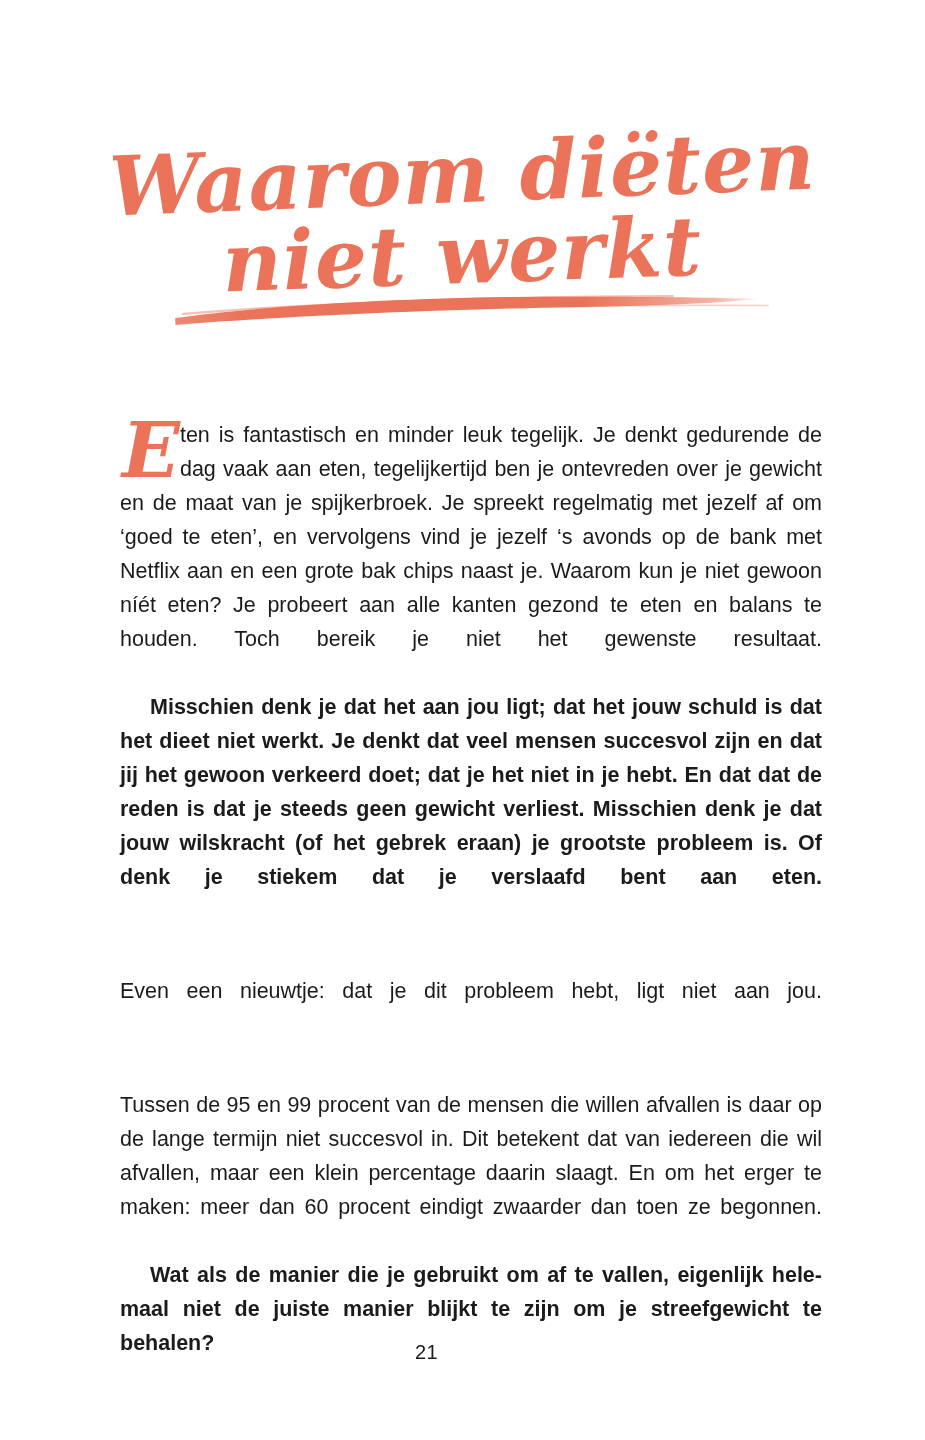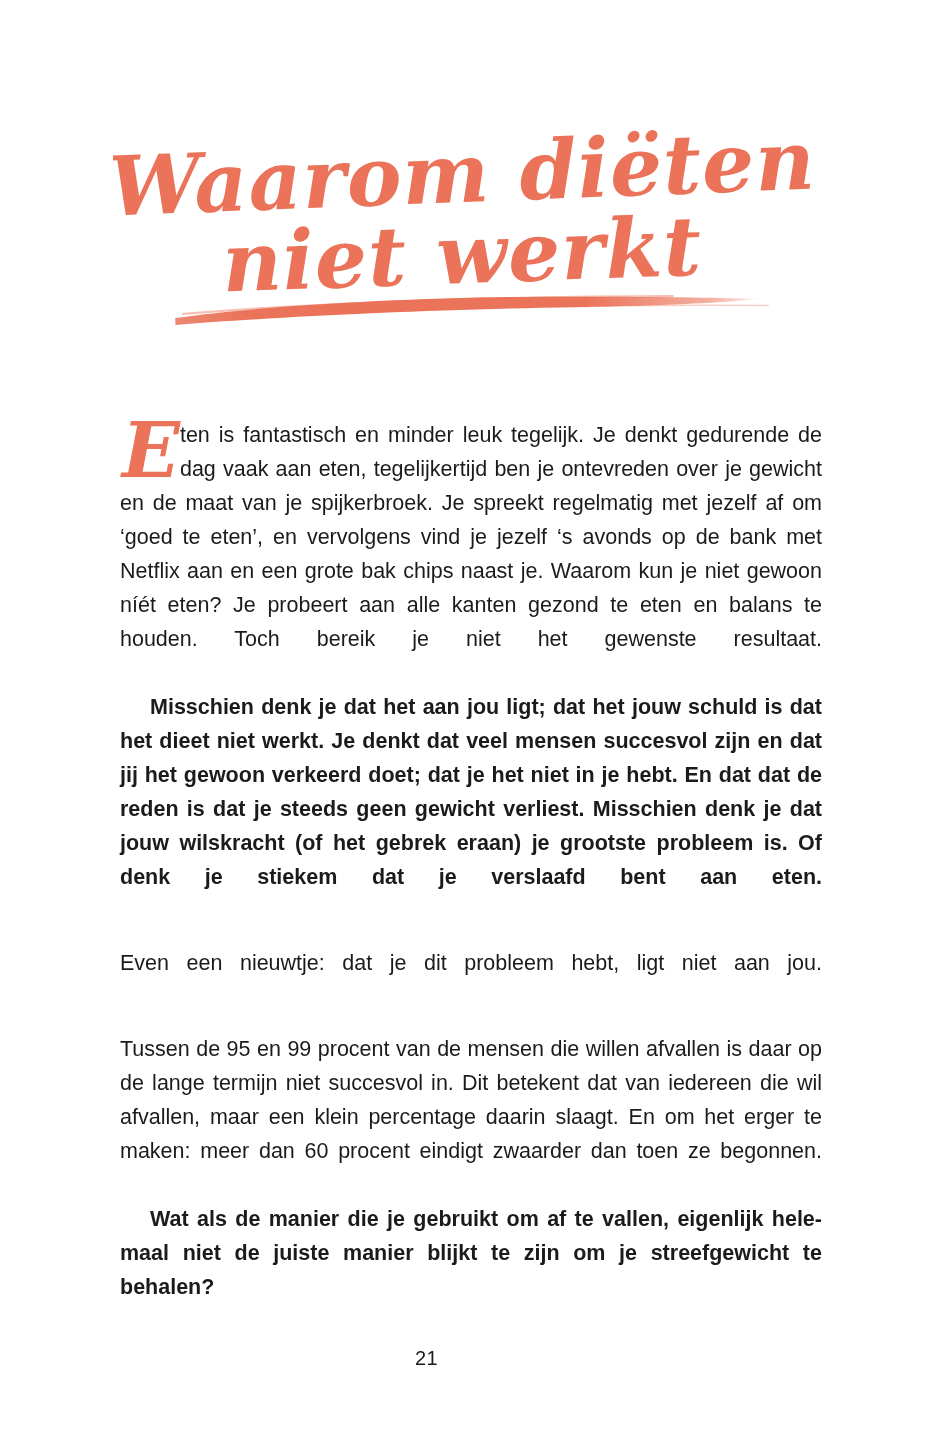--- a/index.html
+++ b/index.html
@@ -65,21 +65,21 @@
     margin: 0;
     text-align: justify;
   }
 
   .para.indented {
     text-indent: 30px;
     font-weight: bold;
   }
 
   .para.spaced-before {
-    margin-top: 18px;
+    margin-top: 46px;
   }
 
   
   .para.lead {
     text-align: justify;
     text-indent: 0;
   }
 
   .dropcap {
     float: left;
@@ -99,21 +99,21 @@
   .para::after {
     content: "";
     display: inline-block;
     width: 100%;
   }
 
   
   .folio {
     position: absolute;
     left: 0;
-    bottom: 70px;
+    bottom: 76px;
     width: 853px;
     text-align: center;
     color: #1b1b1b;
     font-size: 20px;
     letter-spacing: 0.5px;
     font-family: "Liberation Sans", "DejaVu Sans", sans-serif;
   }
 </style>
 </head>
 <body>

